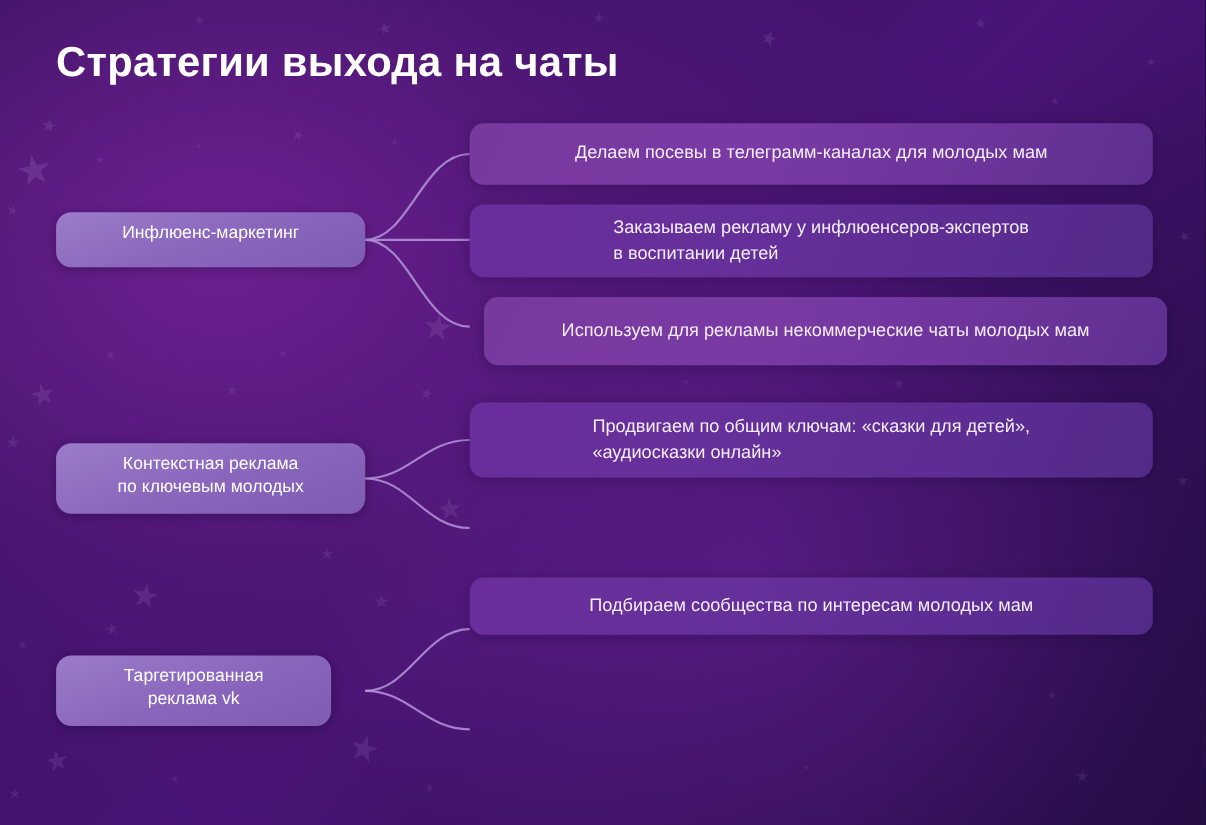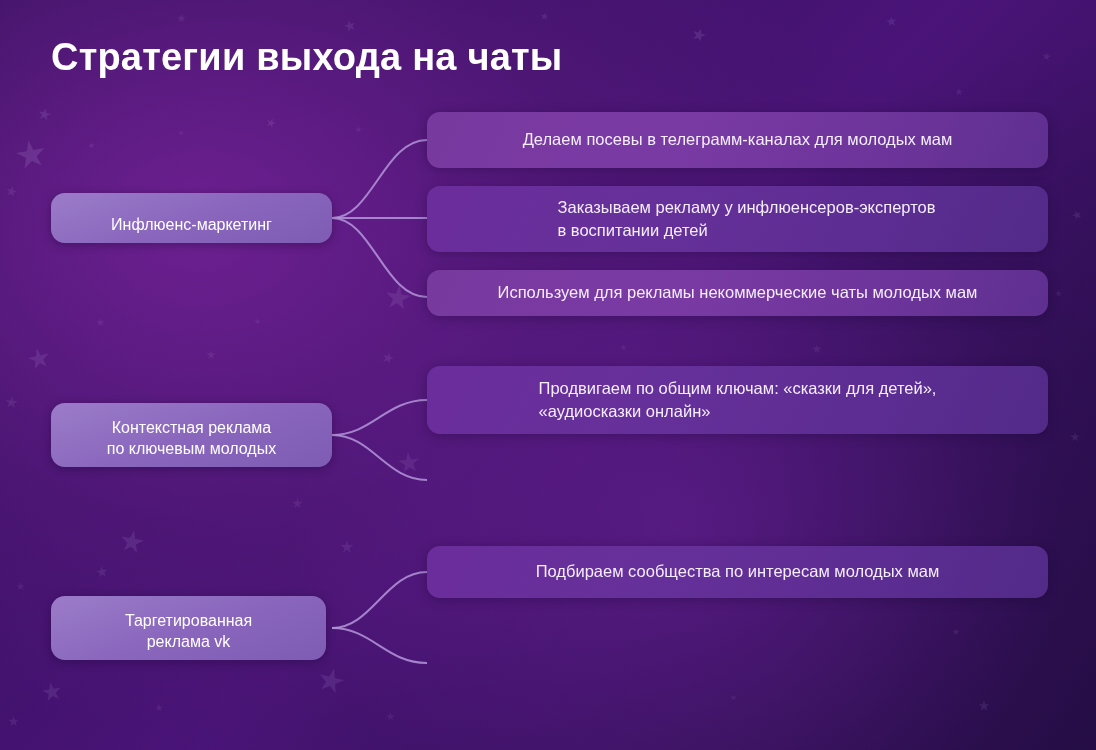--- a/index.html
+++ b/index.html
@@ -58,21 +58,21 @@
     fill: none;
     stroke: #b496db;
     stroke-width: 2;
     opacity: 0.85;
   }
 
   
   .cat-label {
     position: absolute;
     display: flex;
-    align-items: flex-end;
+    align-items: flex-start;
     justify-content: center;
     text-align: center;
     box-sizing: border-box;
     border-radius: 14px;
     padding: 8px 14px;
     color: #ffffff;
     font-size: 16px;
     line-height: 1.32;
     background: linear-gradient(160deg, #9b7cc9 0%, #8a67bd 50%, #7f5cb4 100%);
     box-shadow: 0 2px 10px rgba(20, 6, 44, 0.35);
@@ -167,36 +167,36 @@
     <span class="item-text">Инфлюенс-маркетинг</span>
   </div>
 
   <div class="item-box light" style="top:112px; height:56px;">
     <span class="item-text">Делаем посевы в телеграмм-каналах для молодых мам</span>
   </div>
   <div class="item-box" style="top:186px; height:66px;padding-left:36px;">
     <span class="item-text">Заказываем рекламу у инфлюенсеров-экспертов
 в воспитании детей</span>
   </div>
-  <div class="item-box light" style="top:270px; height:46px;">
+  <div class="item-box light" style="top:270px; height:62px;margin-left:13px;">
     <span class="item-text">Используем для рекламы некоммерческие чаты молодых мам</span>
   </div>
 
   <div class="cat-label" style="left:51px; top:403px; width:281px; height:64px;">
     <span class="item-text">Контекстная реклама
 по ключевым молодых</span>
   </div>
 
   <div class="item-box" style="top:366px; height:68px;">
     <span class="item-text">Продвигаем по общим ключам: «сказки для детей»,
 «аудиосказки онлайн»</span>
   </div>
 
-  <div class="cat-label" style="left:51px; top:596px; width:275px; height:64px;">
+  <div class="cat-label" style="left:51px; top:596px; width:250px; height:64px;">
     <span class="item-text">Таргетированная
 реклама vk</span>
   </div>
 
-  <div class="item-box" style="top:546px; height:52px;">
+  <div class="item-box" style="top:525px; height:52px;">
     <span class="item-text">Подбираем сообщества по интересам молодых мам</span>
   </div>
 
 </div>
 
 </body></html>

